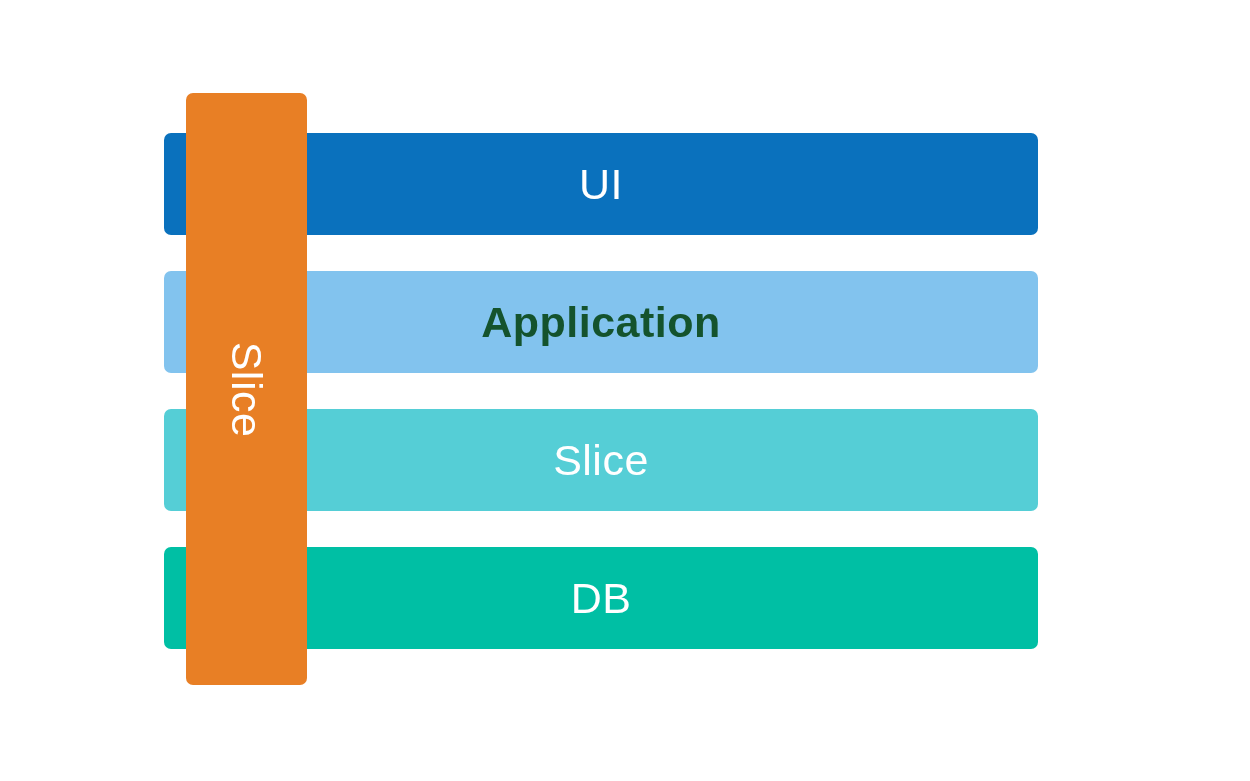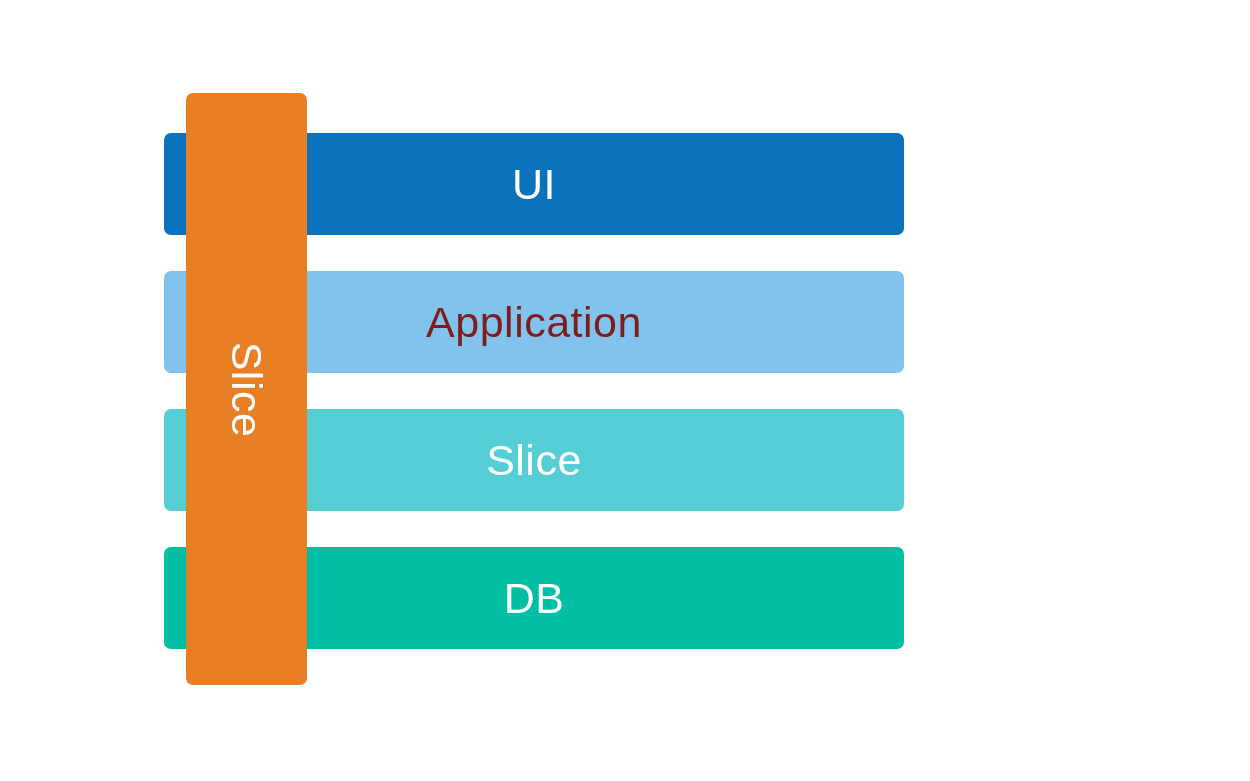--- a/index.html
+++ b/index.html
@@ -11,21 +11,21 @@
     position: relative;
     width: 1250px;
     height: 781px;
     background: #ffffff;
     overflow: hidden;
     font-family: "Liberation Sans", sans-serif;
   }
   .layer {
     position: absolute;
     left: 164px;
-    width: 740px;
+    width: 874px;
     height: 102px;
     border-radius: 7px;
     display: flex;
     align-items: center;
     justify-content: center;
   }
   .layer-0 { top: 133px; }
   .layer-1 { top: 271px; }
   .layer-2 { top: 409px; }
   .layer-3 { top: 547px; }
@@ -60,21 +60,21 @@
 </head>
 <body>
 
 <div class="canvas">
 
   <div class="layer layer-0" style="background-color: rgb(10, 113, 189);">
     <span class="layer-label" style="color: rgb(255, 255, 255);">UI</span>
   </div>
 
   <div class="layer layer-1" style="background-color: rgb(130, 195, 238);">
-    <span class="layer-label" style="color: #7f1d1d;">Application</span>
+    <span class="layer-label" style="color: #14532d; font-weight: bold;">Application</span>
   </div>
 
   <div class="layer layer-2" style="background-color: rgb(85, 206, 214);">
     <span class="layer-label" style="color: rgb(255, 255, 255);">Slice</span>
   </div>
 
   <div class="layer layer-3" style="background-color: rgb(0, 191, 164);">
     <span class="layer-label" style="color: rgb(255, 255, 255); text-align: right;">DB</span>
   </div>
 

